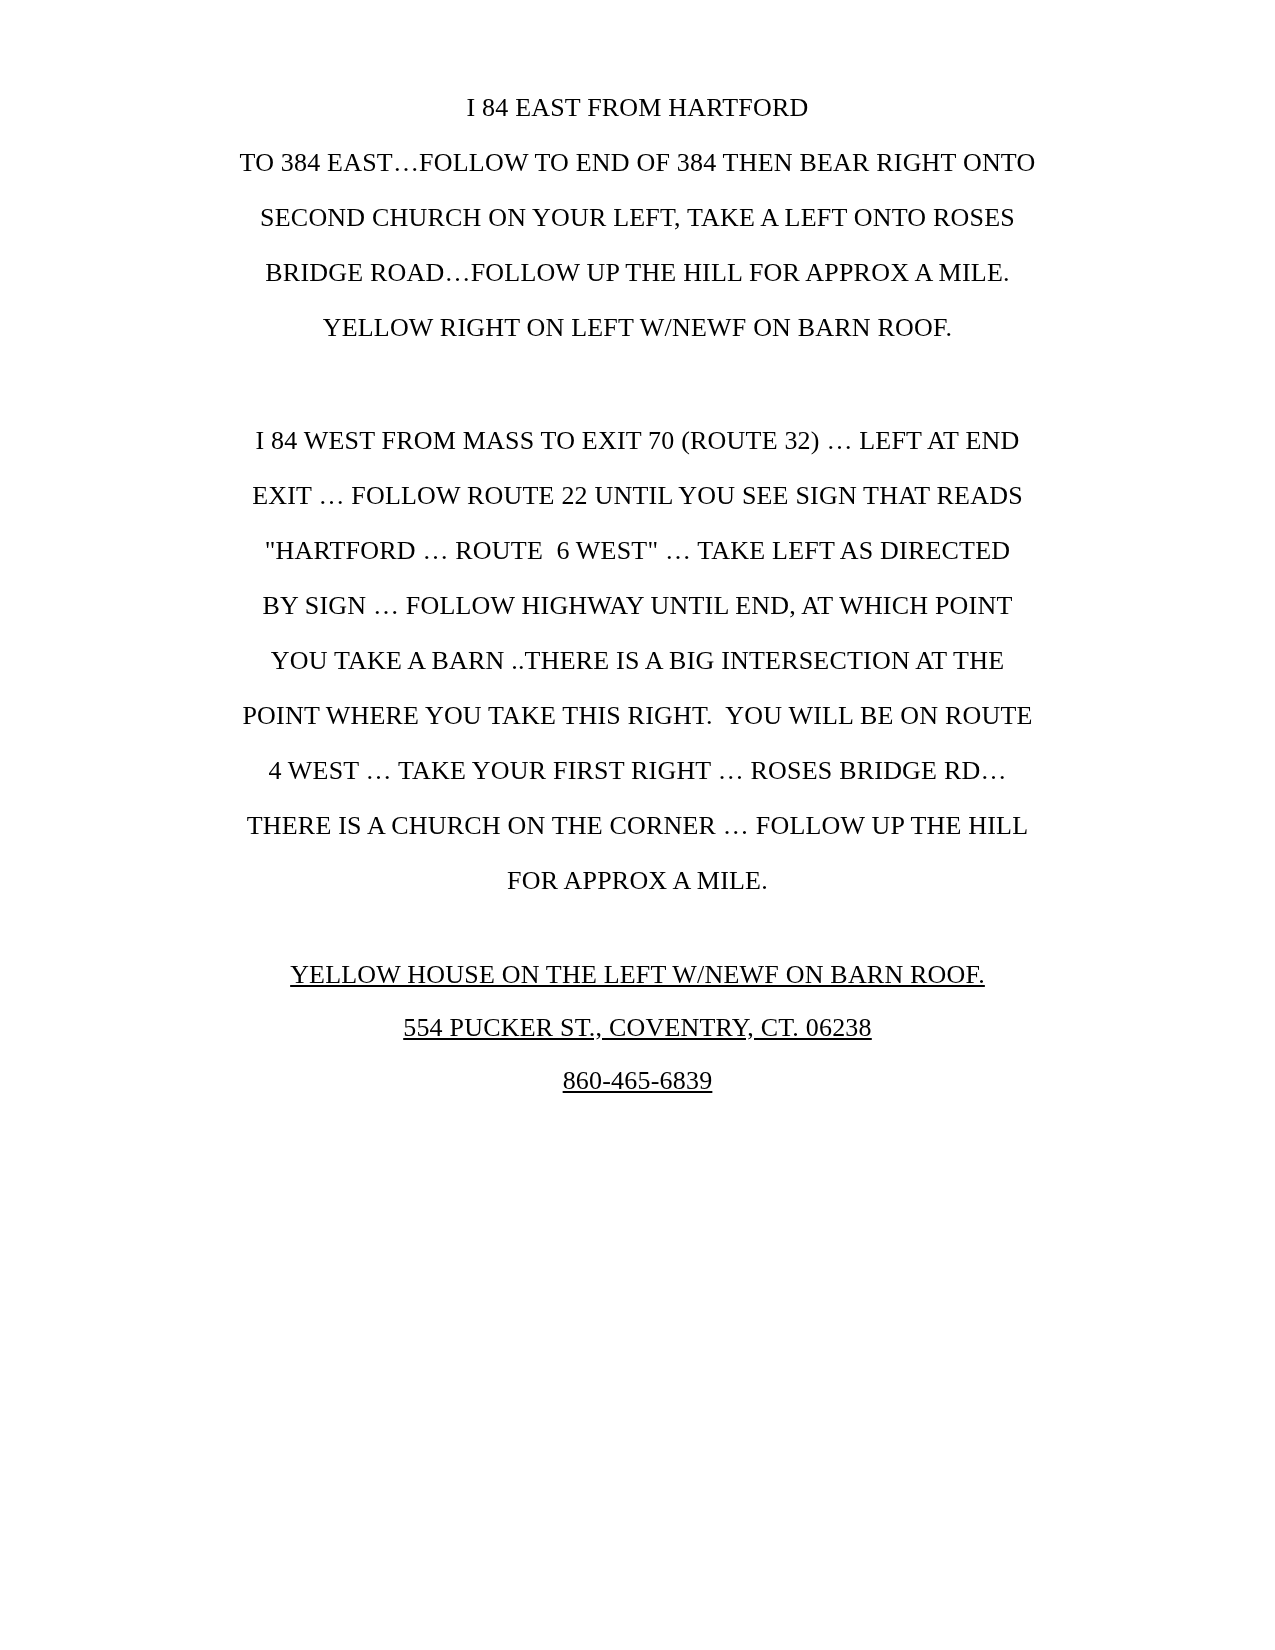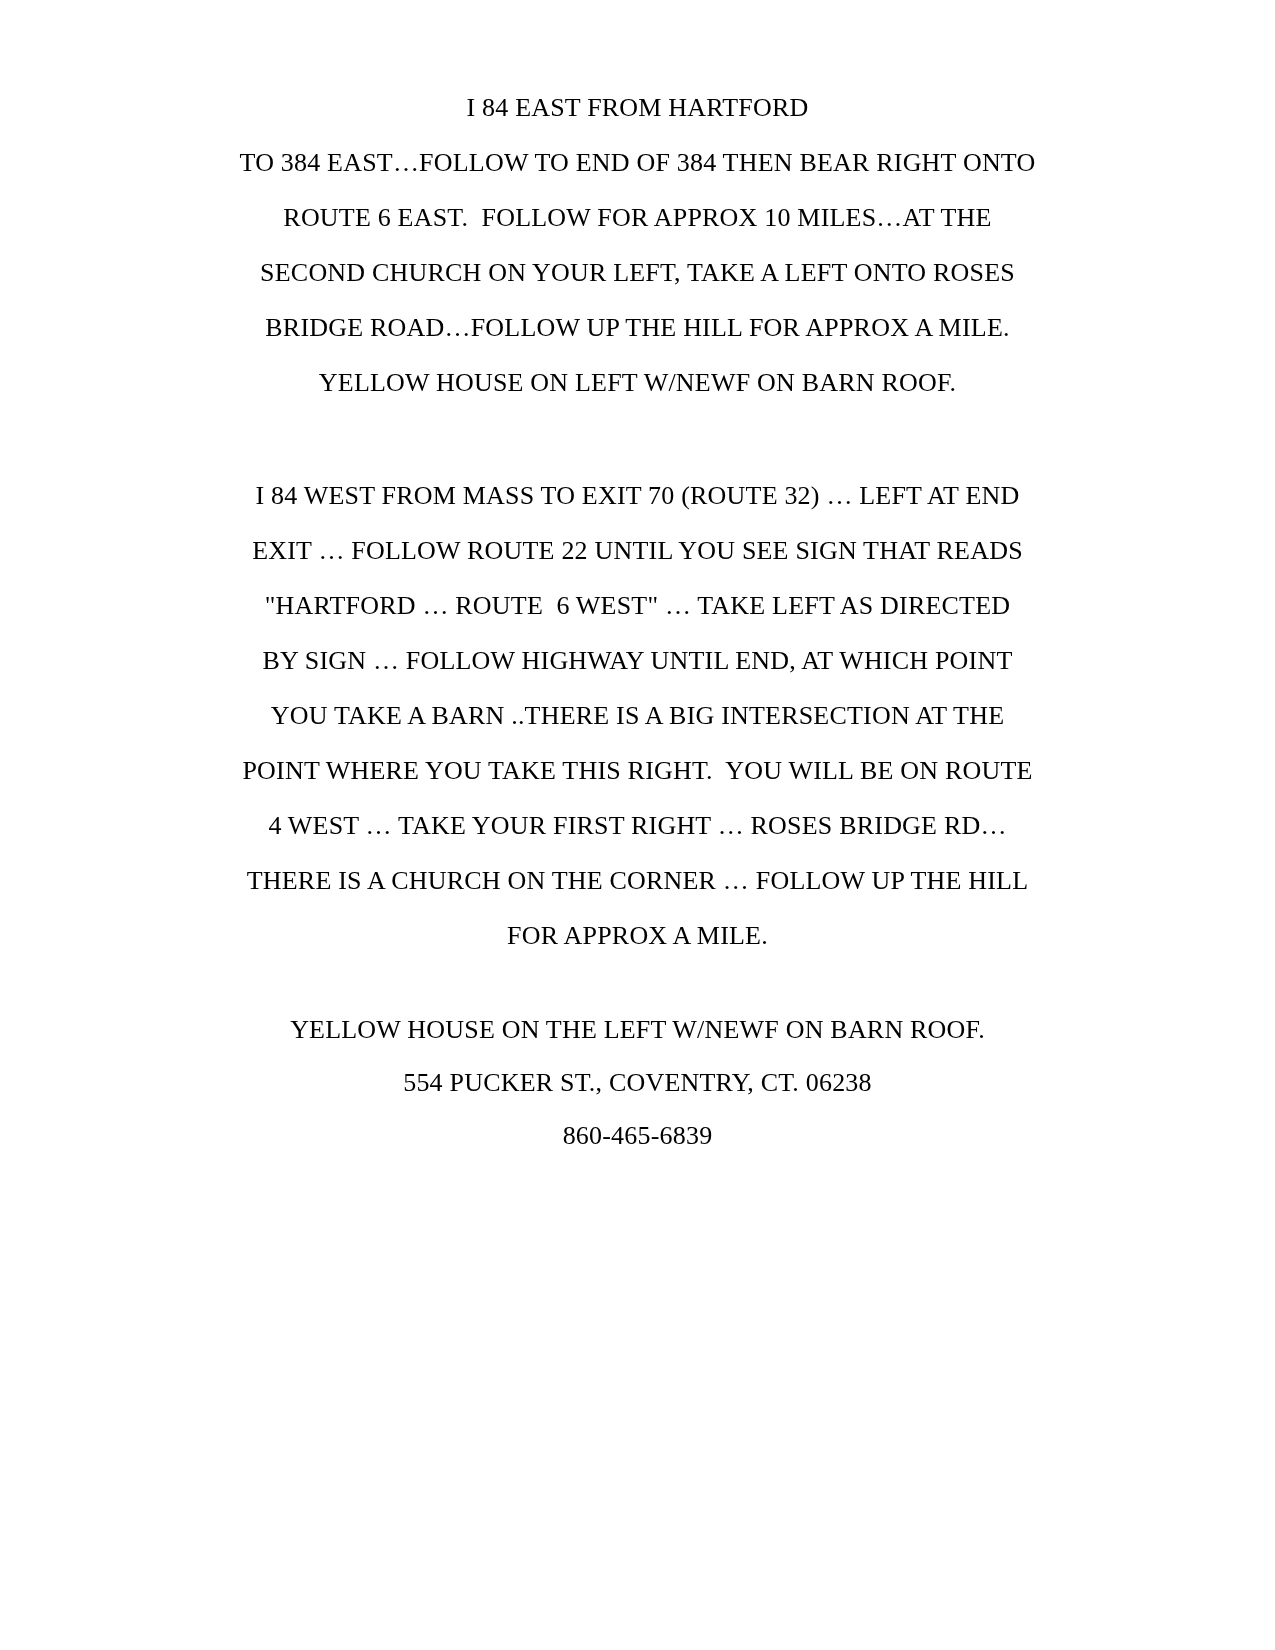--- a/index.html
+++ b/index.html
@@ -35,37 +35,37 @@
     height: 58px;
   }
   .spacer-md {
     height: 40px;
   }
   .tight .line {
     line-height: 53px;
   }
   .addr .line {
     line-height: 53px;
+    text-decoration: underline;
   }
 </style>
 </head>
 <body>
 
 <div class="page">
 
   <div class="block">
     <div class="line">I 84 EAST FROM HARTFORD</div>
   </div>
 
   <div class="block">
     <div class="line">TO 384 EAST…FOLLOW TO END OF 384 THEN BEAR RIGHT ONTO</div>
-    <div class="line">ROUTE 6 EAST.  FOLLOW FOR APPROX 10 MILES…AT THE</div>
     <div class="line">SECOND CHURCH ON YOUR LEFT, TAKE A LEFT ONTO ROSES</div>
     <div class="line">BRIDGE ROAD…FOLLOW UP THE HILL FOR APPROX A MILE.</div>
-    <div class="line">YELLOW HOUSE ON LEFT W/NEWF ON BARN ROOF.</div>
+    <div class="line">YELLOW RIGHT ON LEFT W/NEWF ON BARN ROOF.</div>
   </div>
 
   <div class="spacer-lg"></div>
 
   <div class="block">
     <div class="line">I 84 WEST FROM MASS TO EXIT 70 (ROUTE 32) … LEFT AT END</div>
     <div class="line">EXIT … FOLLOW ROUTE 22 UNTIL YOU SEE SIGN THAT READS</div>
     <div class="line">"HARTFORD … ROUTE  6 WEST" … TAKE LEFT AS DIRECTED</div>
     <div class="line">BY SIGN … FOLLOW HIGHWAY UNTIL END, AT WHICH POINT</div>
     <div class="line">YOU TAKE A BARN ..THERE IS A BIG INTERSECTION AT THE</div>

